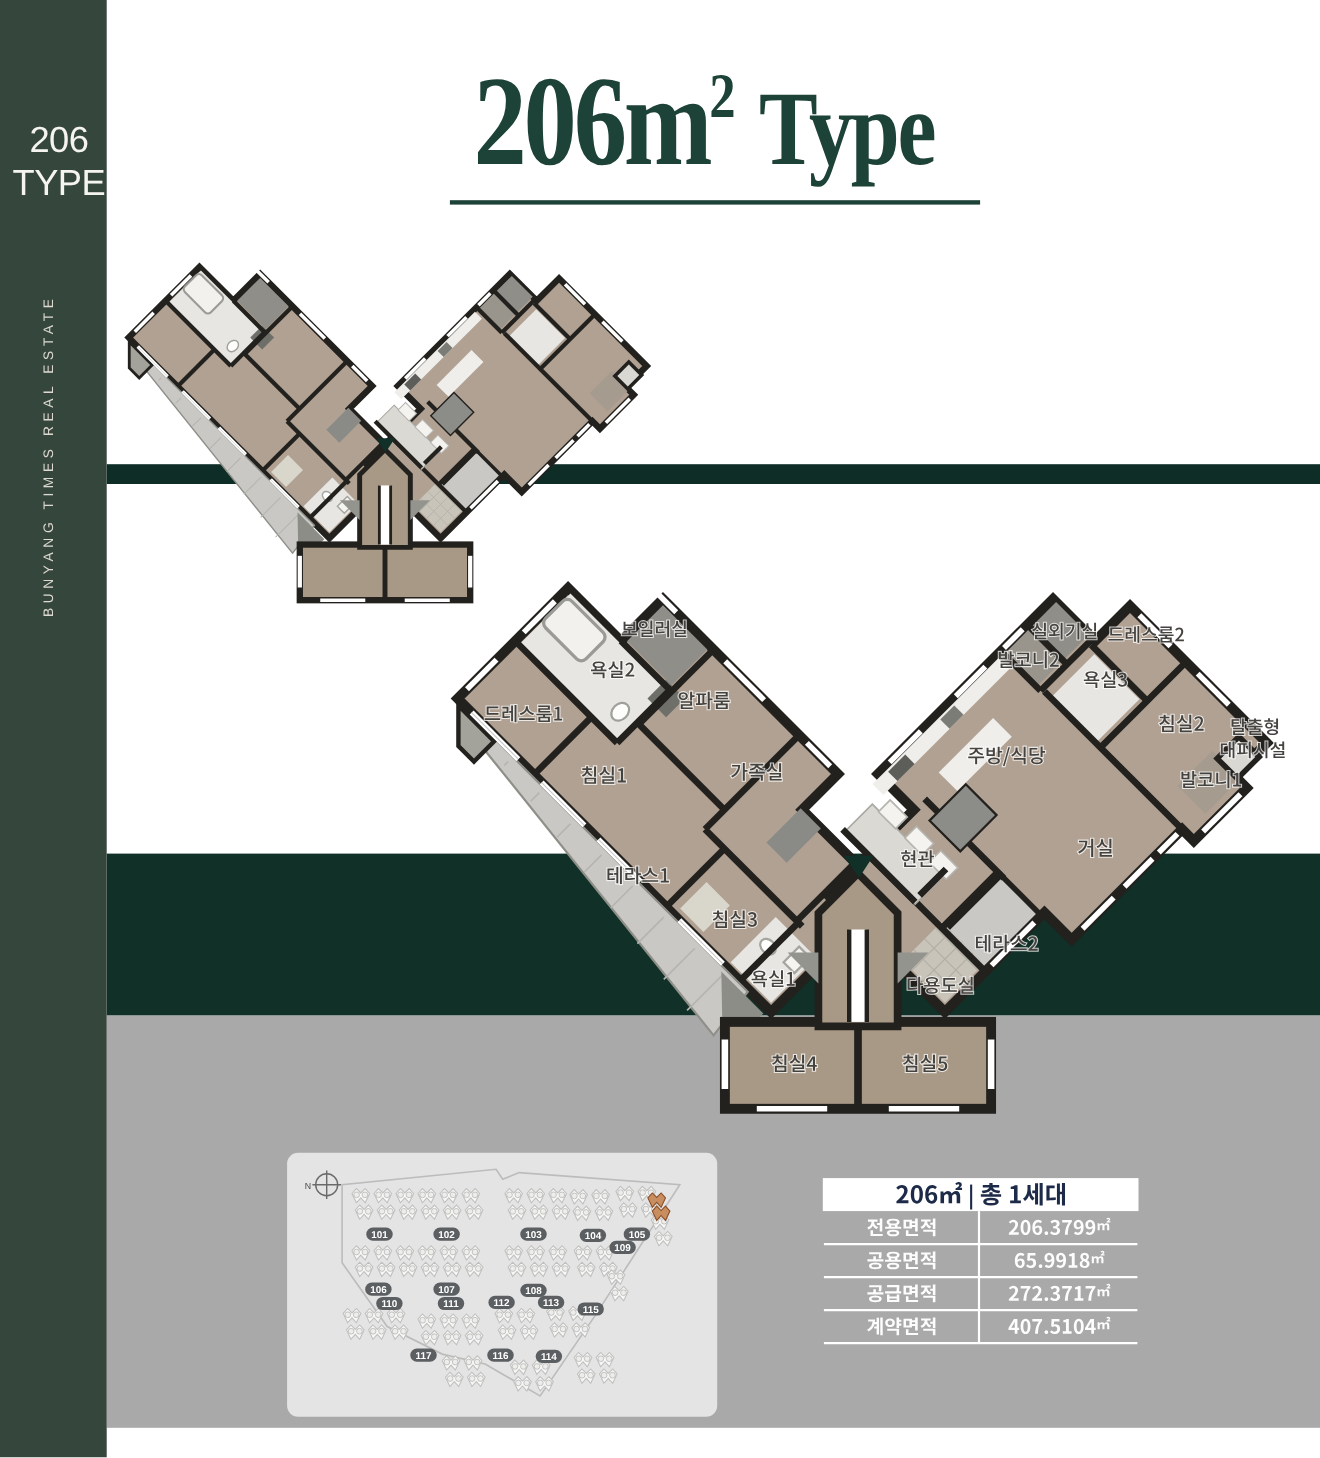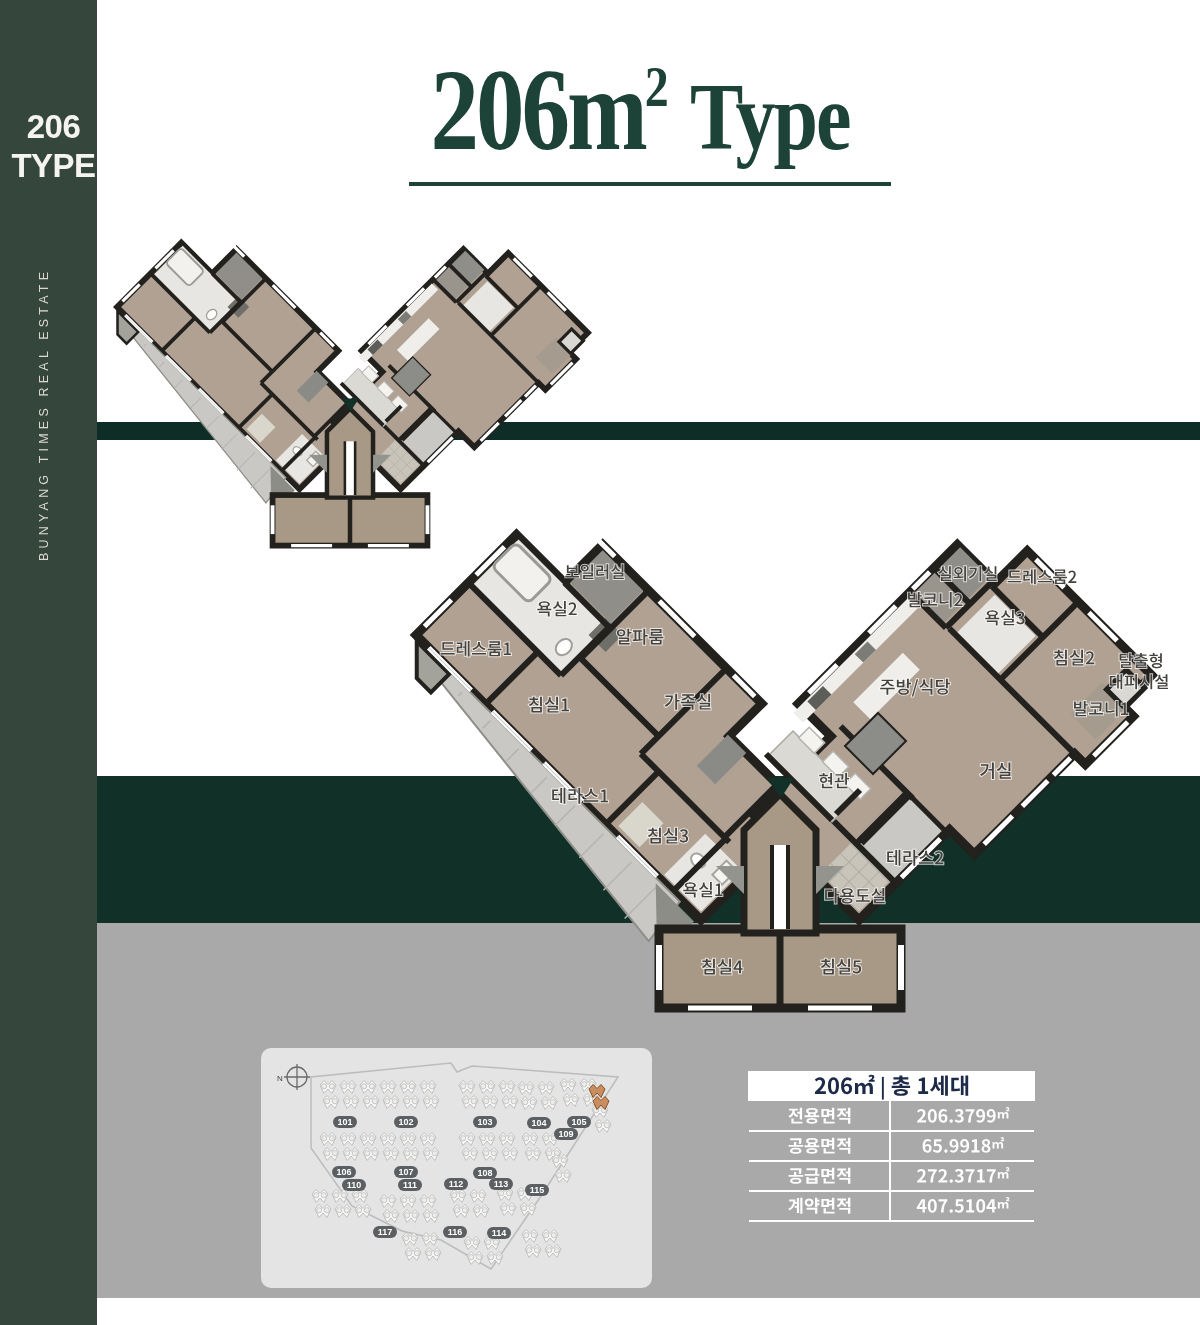--- a/index.html
+++ b/index.html
@@ -5,21 +5,21 @@
 </style></head><body>
 
 <div class="abs" style="left:97px;top:923px;width:1103px;height:375px;background:#a9a9a9"></div>
 
 <div class="abs" style="left:97px;top:422px;width:1103px;height:18px;background:#0f2d27"></div>
 
 <div class="abs" style="left:97px;top:776px;width:1103px;height:147px;background:#103028"></div>
 
 <div class="abs" style="left:0;top:0;width:97px;height:1325px;background:#35473d"></div>
 
-<div class="abs" style="left:0;top:108px;width:107px;text-align:center;color:#f5f4f0;font-weight:bold;font-size:33px;line-height:1.18;letter-spacing:-0.5px">206<br>TYPE</div>
+<div class="abs" style="left:0;top:108px;width:107px;text-align:center;color:#f5f4f0;font-weight:normal;font-size:33px;line-height:1.18;letter-spacing:-0.5px">206<br>TYPE</div>
 
 <div class="abs" style="left:44px;top:561px;width:0;height:0">
     <div style="transform:rotate(-90deg) translate(-50%,-50%);transform-origin:0 0;white-space:nowrap;color:#ddd9d0;font-size:12.5px;letter-spacing:4.2px">BUNYANG TIMES REAL ESTATE</div>
   </div>
 
 <div class="abs" style="left:300px;top:52px;width:680px;text-align:center;font-family:'Liberation Serif',serif;font-weight:bold;color:#1d4237;font-size:97px;line-height:1;letter-spacing:-3px;transform:scaleY(1.2);transform-origin:50% 0">206m<span style="font-size:48px;vertical-align:36px;letter-spacing:0">2</span> <span style="font-size:80px;letter-spacing:-2px">Type</span></div>
 
 <div class="abs" style="left:409px;top:182px;width:482px;height:4px;background:#1d4237"></div>
 <svg width="1200" height="1325" viewBox="0 0 1200 1325" style="position:absolute;left:0;top:0">
     <defs id="defsanchor">

